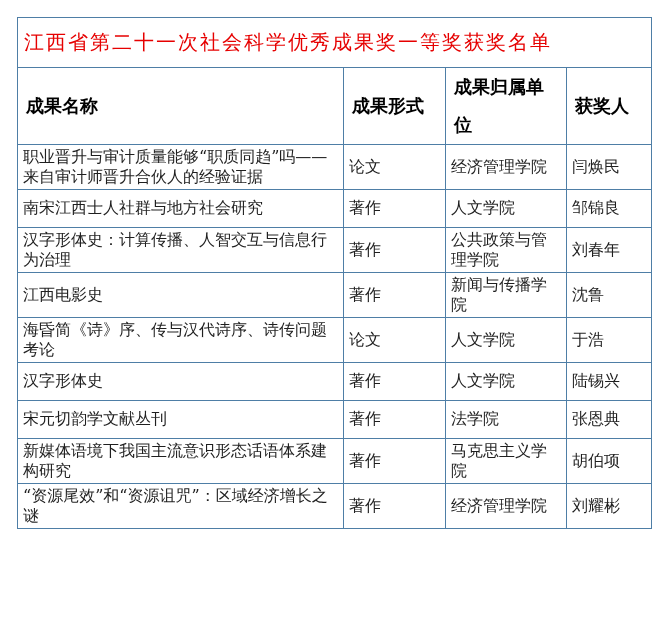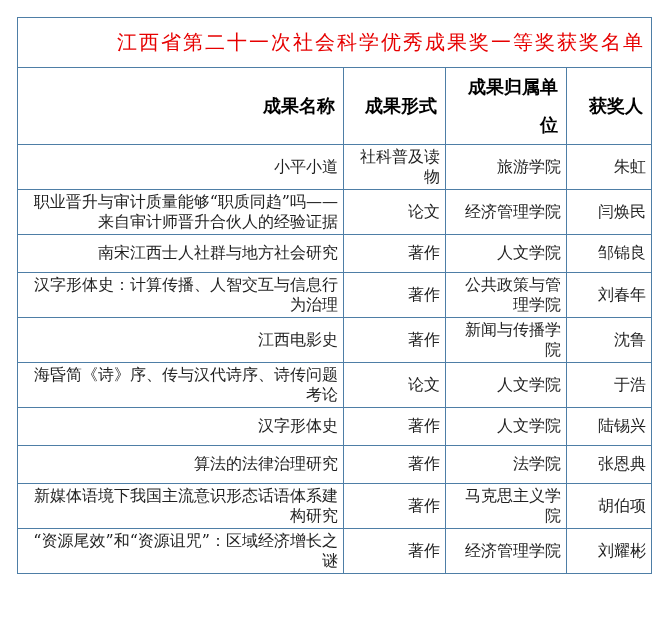--- a/index.html
+++ b/index.html
@@ -20,21 +20,21 @@
   table.awards {
     border-collapse: collapse;
     table-layout: fixed;
     width: 634px;
     --border: #4e7ea6;
     --title: #e60000;
     --body: #1f1f1f;
   }
   table.awards td, table.awards th {
     border: 1px solid var(--border);
-    text-align: right;
+    text-align: left;
     vertical-align: middle;
     box-sizing: border-box;
     word-break: break-all;
     overflow-wrap: anywhere;
   }
   .col-name   { width: 326px; }
   .col-form   { width: 102px; }
   .col-unit   { width: 121px; }
   .col-winner { width: 85px; }
 
@@ -78,26 +78,20 @@
         <td class="title-cell" colspan="4">江西省第二十一次社会科学优秀成果奖一等奖获奖名单</td>
       </tr>
       <tr class="header-row">
         <th>成果名称</th>
         <th>成果形式</th>
         <th>成果归属单位</th>
         <th>获奖人</th>
       </tr>
     </thead>
     <tbody class="rows" id="rows-body">
-  <tr>
-    <td>小平小道</td>
-    <td>社科普及读物</td>
-    <td>旅游学院</td>
-    <td>朱虹</td>
-  </tr>
 
   <tr>
     <td>职业晋升与审计质量能够“职质同趋”吗——来自审计师晋升合伙人的经验证据</td>
     <td>论文</td>
     <td>经济管理学院</td>
     <td>闫焕民</td>
   </tr>
 
   <tr>
     <td>南宋江西士人社群与地方社会研究</td>
@@ -129,21 +123,21 @@
 
 
   <tr>
     <td>汉字形体史</td>
     <td>著作</td>
     <td>人文学院</td>
     <td>陆锡兴</td>
   </tr>
 
   <tr>
-    <td>算法的法律治理研究</td>
+    <td>宋元切韵学文献丛刊</td>
     <td>著作</td>
     <td>法学院</td>
     <td>张恩典</td>
   </tr>
 
   <tr>
     <td>新媒体语境下我国主流意识形态话语体系建构研究</td>
     <td>著作</td>
     <td>马克思主义学院</td>
     <td>胡伯项</td>

